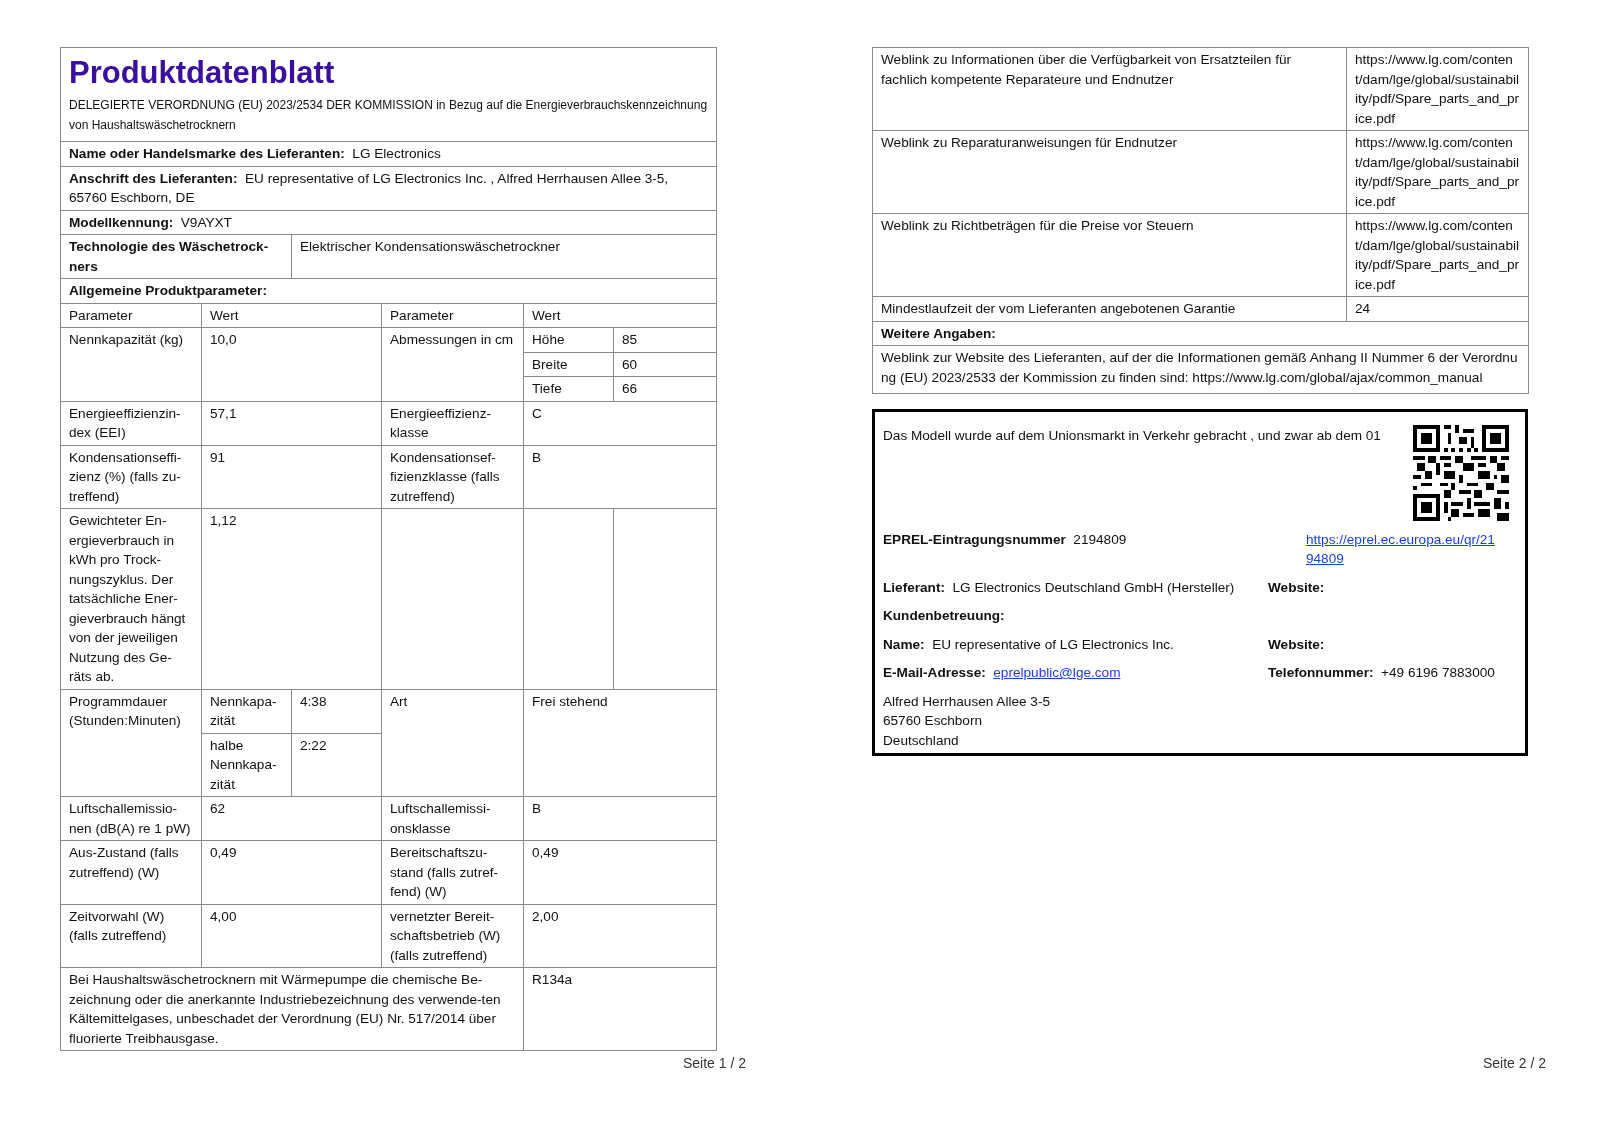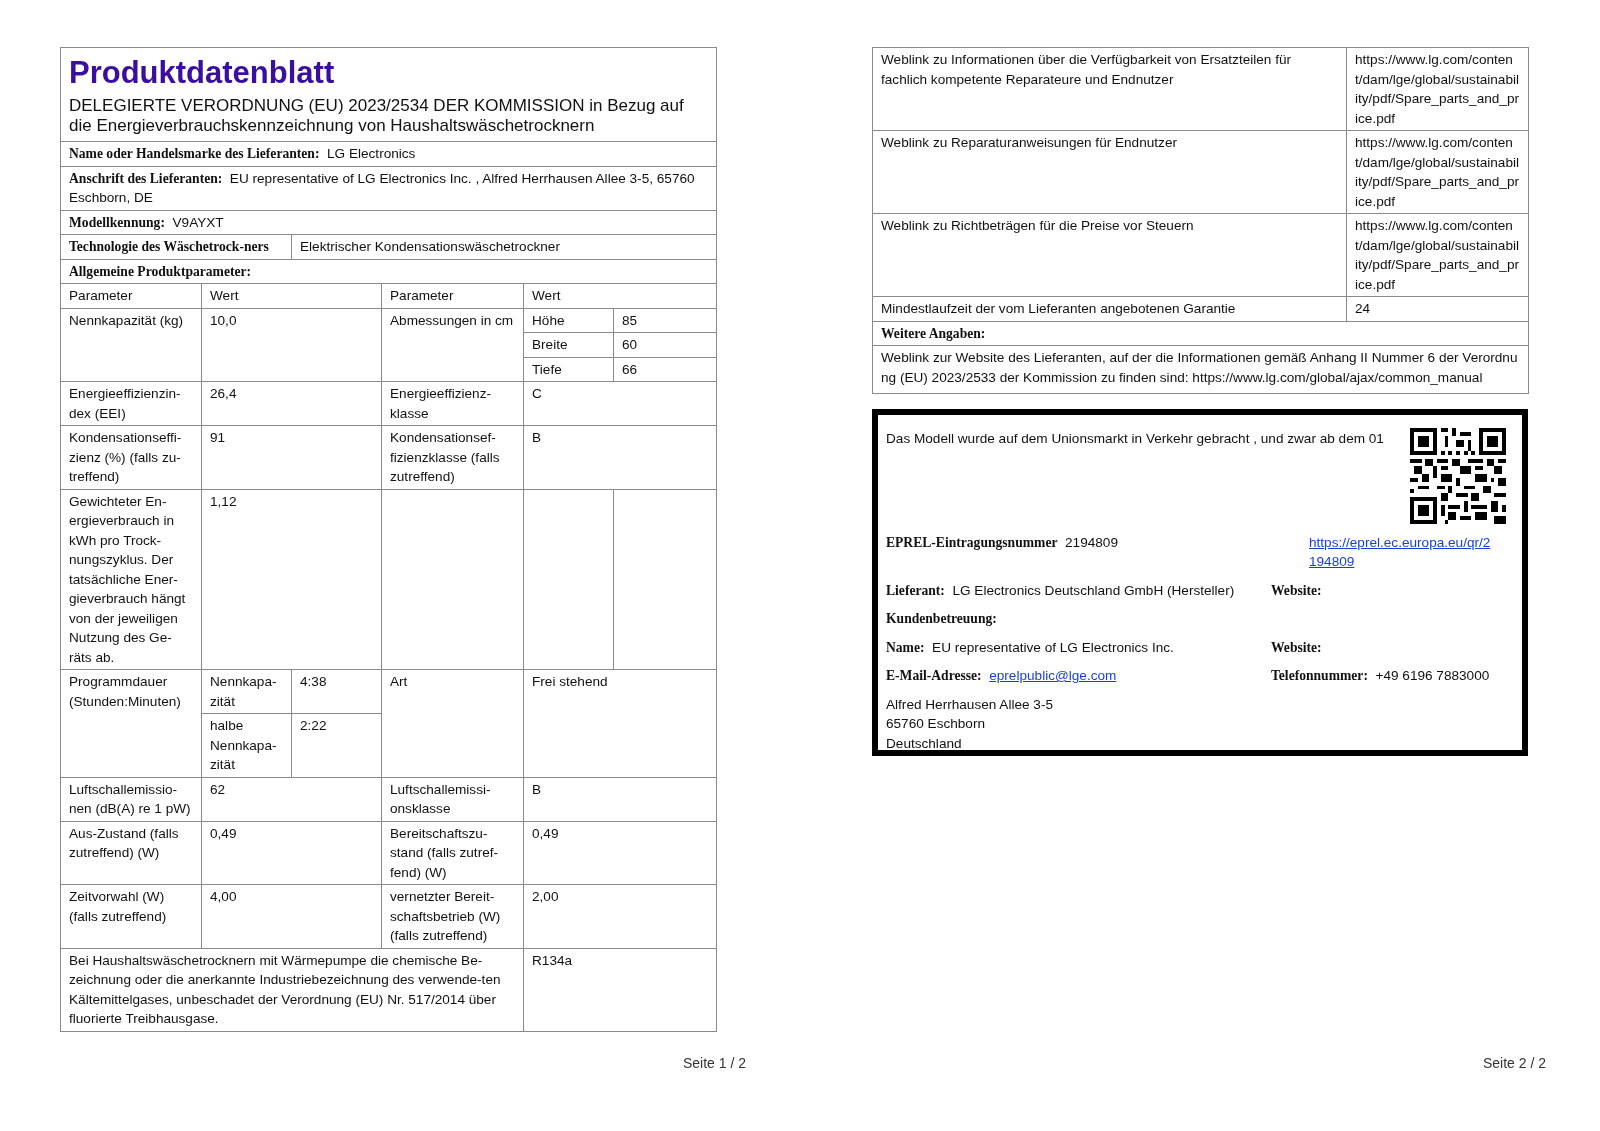--- a/index.html
+++ b/index.html
@@ -6,27 +6,27 @@
   body { width:1600px; height:1131px; position:relative; overflow:hidden;
          font-family:"Liberation Sans", sans-serif; color:#111; }
   .page { position:absolute; top:47px; width:656px; }
   #page1 { left:60px; }
   #page2 { left:872px; }
   table { border-collapse:collapse; width:100%; table-layout:fixed; }
   td { border:1px solid #8a8a8a; padding:2px 8px 2px 8px; vertical-align:top;
        font-size:13.6px; line-height:19.5px; }
   .outer { border:1px solid #7a7a7a; }
   .title { color:#3a0fa0; font-weight:bold; font-size:31px; line-height:38px; padding-top:4px; display:block; }
-  .subtitle { font-size:17px; line-height:19.5px; padding:4px 0 6px 0; display:block; }
-  b, .bold { font-weight:bold;font-family:Liberation Serif, serif; }
+  .subtitle { font-size:12px; line-height:19.5px; padding:4px 0 6px 0; display:block; }
+  b, .bold { font-weight:bold; }
   .footer { position:absolute; top:1055px; font-size:14px; color:#333; }
   #footer1 { left:683px; }
   #footer2 { left:1483px; }
   .link { color:#1a3fd8; text-decoration:underline; }
-  .box2 { margin-top:15px; border:6px solid #000000; padding:14px 8px 8px 8px; position:relative;
+  .box2 { margin-top:15px; border:3px solid #000000; padding:14px 8px 8px 8px; position:relative;
           font-size:13.6px; line-height:19.5px; height:347px; box-sizing:border-box; }
   .qr { position:absolute; right:16px; top:13px; width:96px; height:96px; }
   .row2 { display:flex; margin-top:9px; }
   .row2 .c1 { width:385px; }
   .row2 .c2 { flex:1; }
   .nowrap { white-space:nowrap; }
 </style>
 </head>
 <body>
 
@@ -88,21 +88,21 @@
     <tr>
       <td>Breite</td>
       <td>60</td>
     </tr>
     <tr>
       <td>Tiefe</td>
       <td>66</td>
     </tr>
     <tr>
       <td>Energieeffizienzin-dex (EEI)</td>
-      <td colspan="2">26,4</td>
+      <td colspan="2">57,1</td>
       <td>Energieeffizienz-klasse</td>
       <td colspan="2">C</td>
     </tr>
     <tr>
       <td>Kondensationseffi-zienz (%) (falls zu-treffend)</td>
       <td colspan="2">91</td>
       <td>Kondensationsef-fizienzklasse (falls zutreffend)</td>
       <td colspan="2">B</td>
     </tr>
     <tr>

